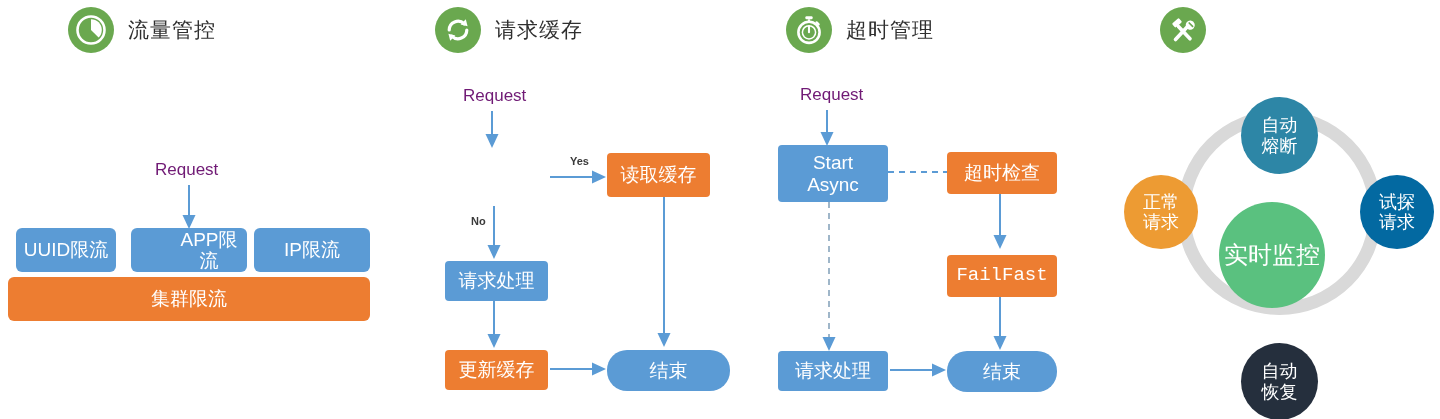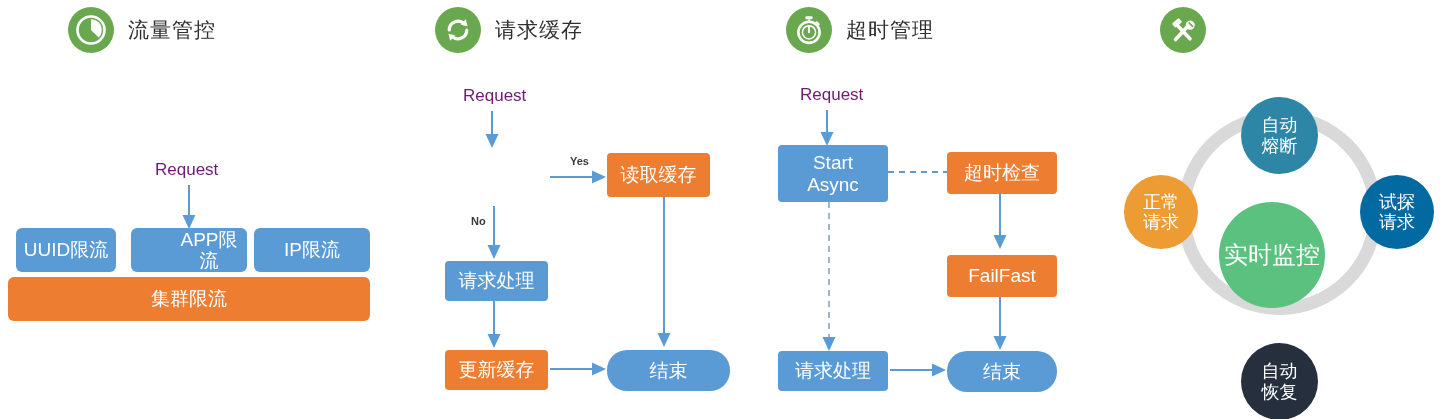--- a/index.html
+++ b/index.html
@@ -181,21 +181,21 @@
 
     <div class="node orange r4" style="left:187px;top:152px;width:110px;height:42px;font-size:19px;">
       <span>超时检查</span>
     </div>
 
     <svg style="position:absolute;left:231px;top:194px;" width="26" height="58">
       <line x1="9" y1="0" x2="9" y2="43" stroke="#5b9bd5" stroke-width="2"></line>
       <polygon points="9,55 2.5,41 15.5,41" fill="#5b9bd5"></polygon>
     </svg>
 
-    <div class="node orange r4" style="left:187px;top:255px;width:110px;height:42px;font-size:19px;">
+    <div class="node orange r4" style="left:187px;top:255px;width:110px;height:42px;font-size:19px;font-family:Liberation Mono, monospace;">
       <span>FailFast</span>
     </div>
 
     <svg style="position:absolute;left:231px;top:297px;" width="26" height="56">
       <line x1="9" y1="0" x2="9" y2="41" stroke="#5b9bd5" stroke-width="2"></line>
       <polygon points="9,53 2.5,39 15.5,39" fill="#5b9bd5"></polygon>
     </svg>
 
     <div class="node blue r4" style="left:18px;top:351px;width:110px;height:40px;font-size:19px;">
       <span>请求处理</span>

